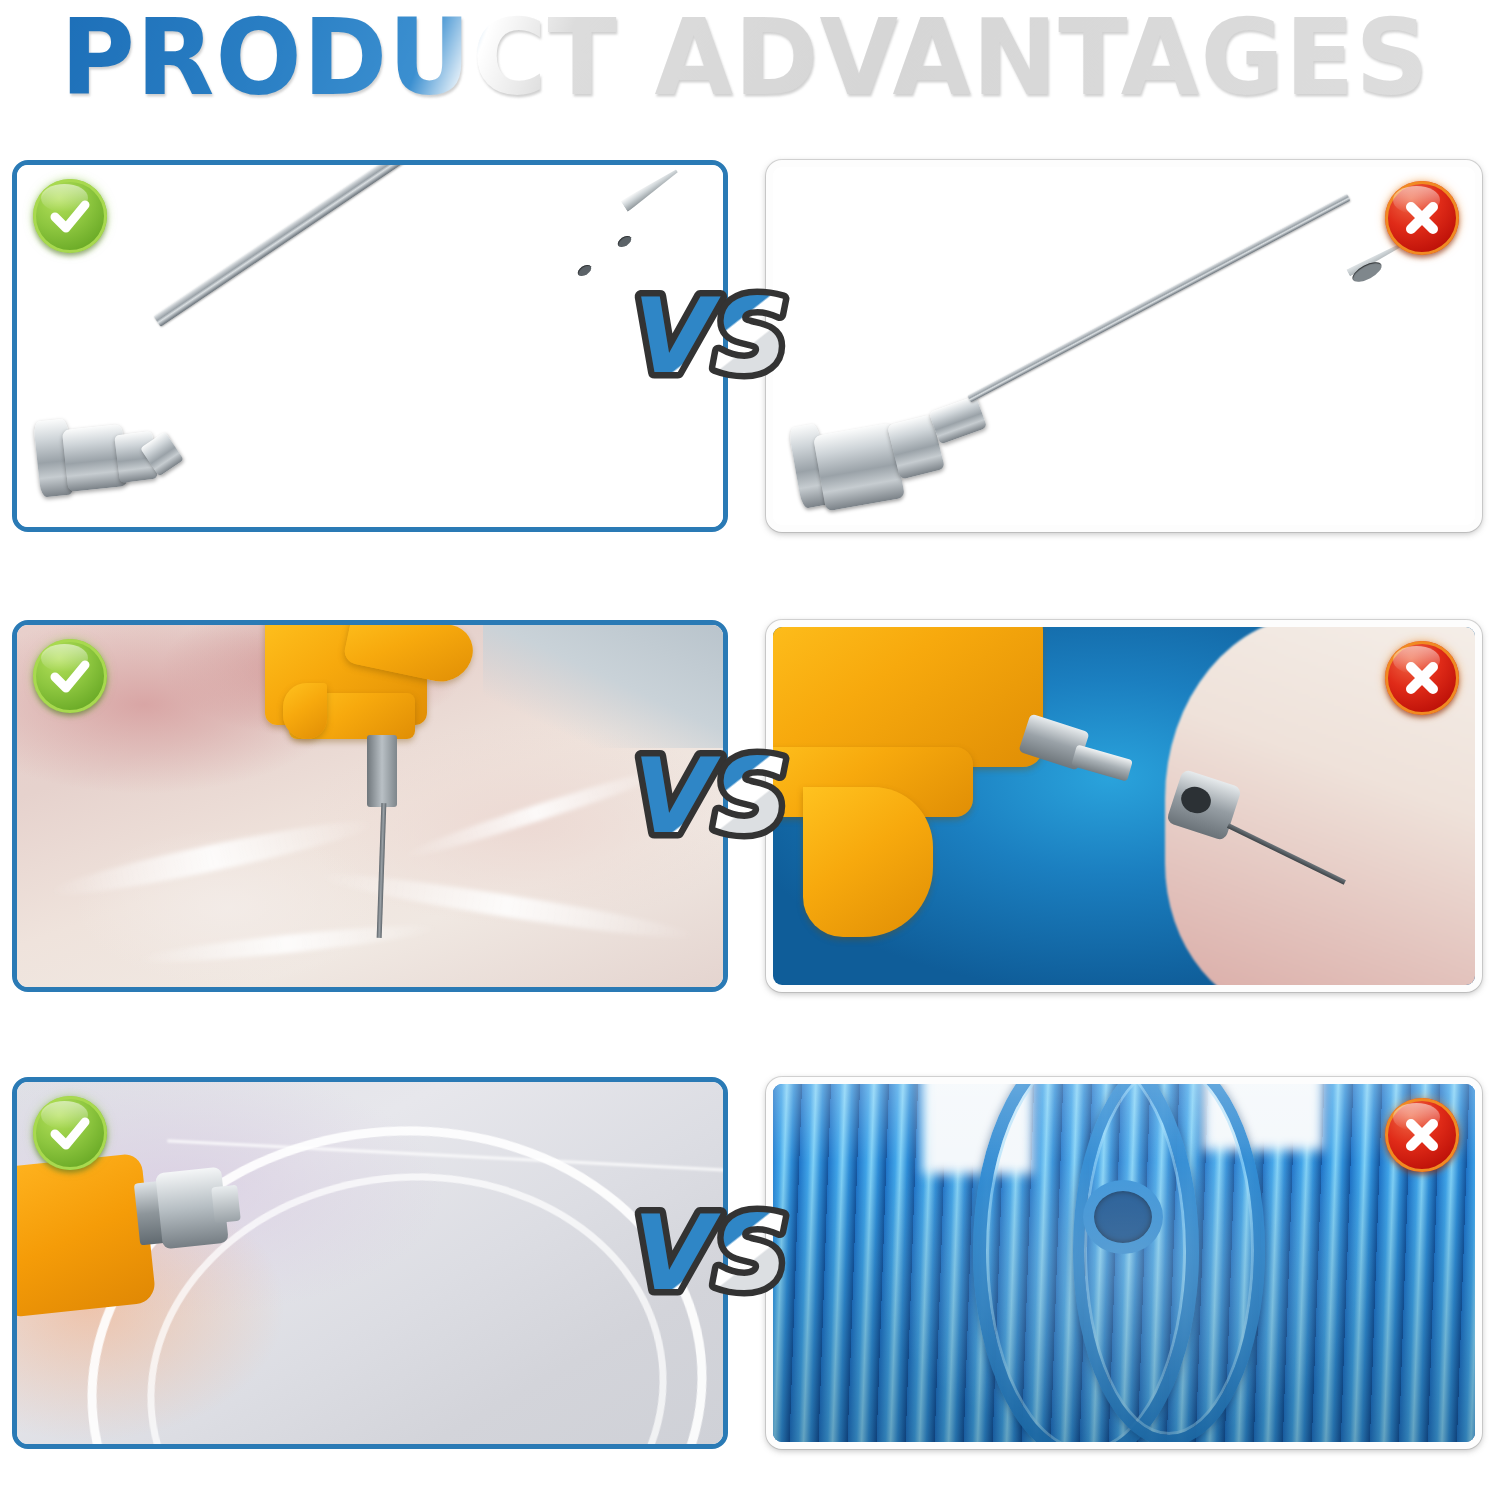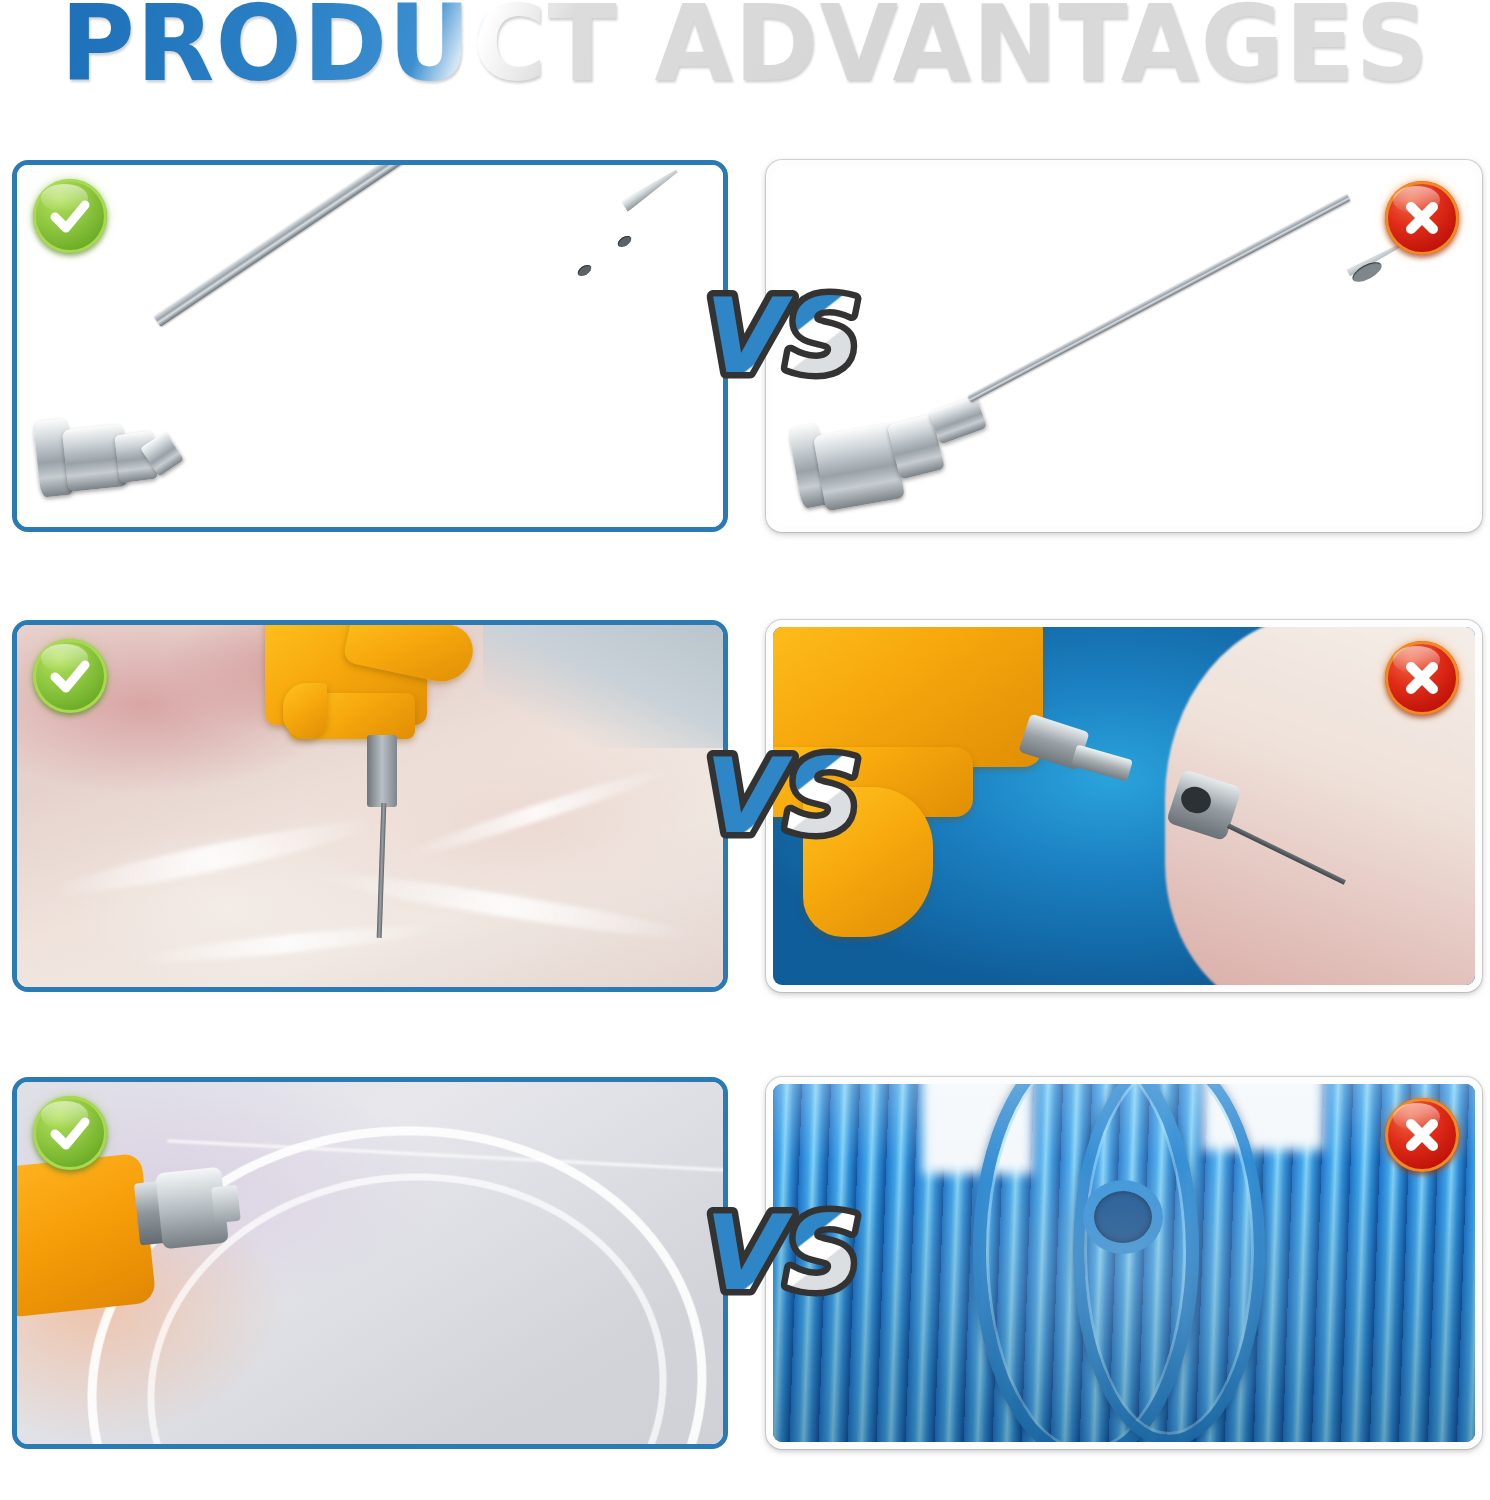--- a/index.html
+++ b/index.html
@@ -15,21 +15,21 @@
     position: relative;
   }
 
   
   .title-wrap {
     position: absolute;
     left: 0; top: 0;
     width: 1490px;
     height: 100px;
     display: flex;
-    align-items: flex-start;
+    align-items: flex-end;
     justify-content: center;
   }
   .title {
     font-family: "DejaVu Sans", sans-serif;
     font-weight: bold;
     font-size: 86px;
     letter-spacing: 1px;
     line-height: 1;
     transform: scaleX(1.18) scaleY(1.22);
     transform-origin: center center;
@@ -133,21 +133,21 @@
     width: 64%;
     height: 38%;
     border-radius: 50%;
     background: linear-gradient(180deg, rgba(255,255,255,0.55), rgba(255,255,255,0));
     pointer-events: none;
   }
 
   
   .vs {
     position: absolute;
-    left: 688px;
+    left: 616px;
     top: 120px;
     width: 190px;
     height: 120px;
     z-index: 30;
     display: flex;
     align-items: center;
     justify-content: flex-end;
   }
   .vs svg { width: 190px; height: 120px; overflow: visible; }
 

